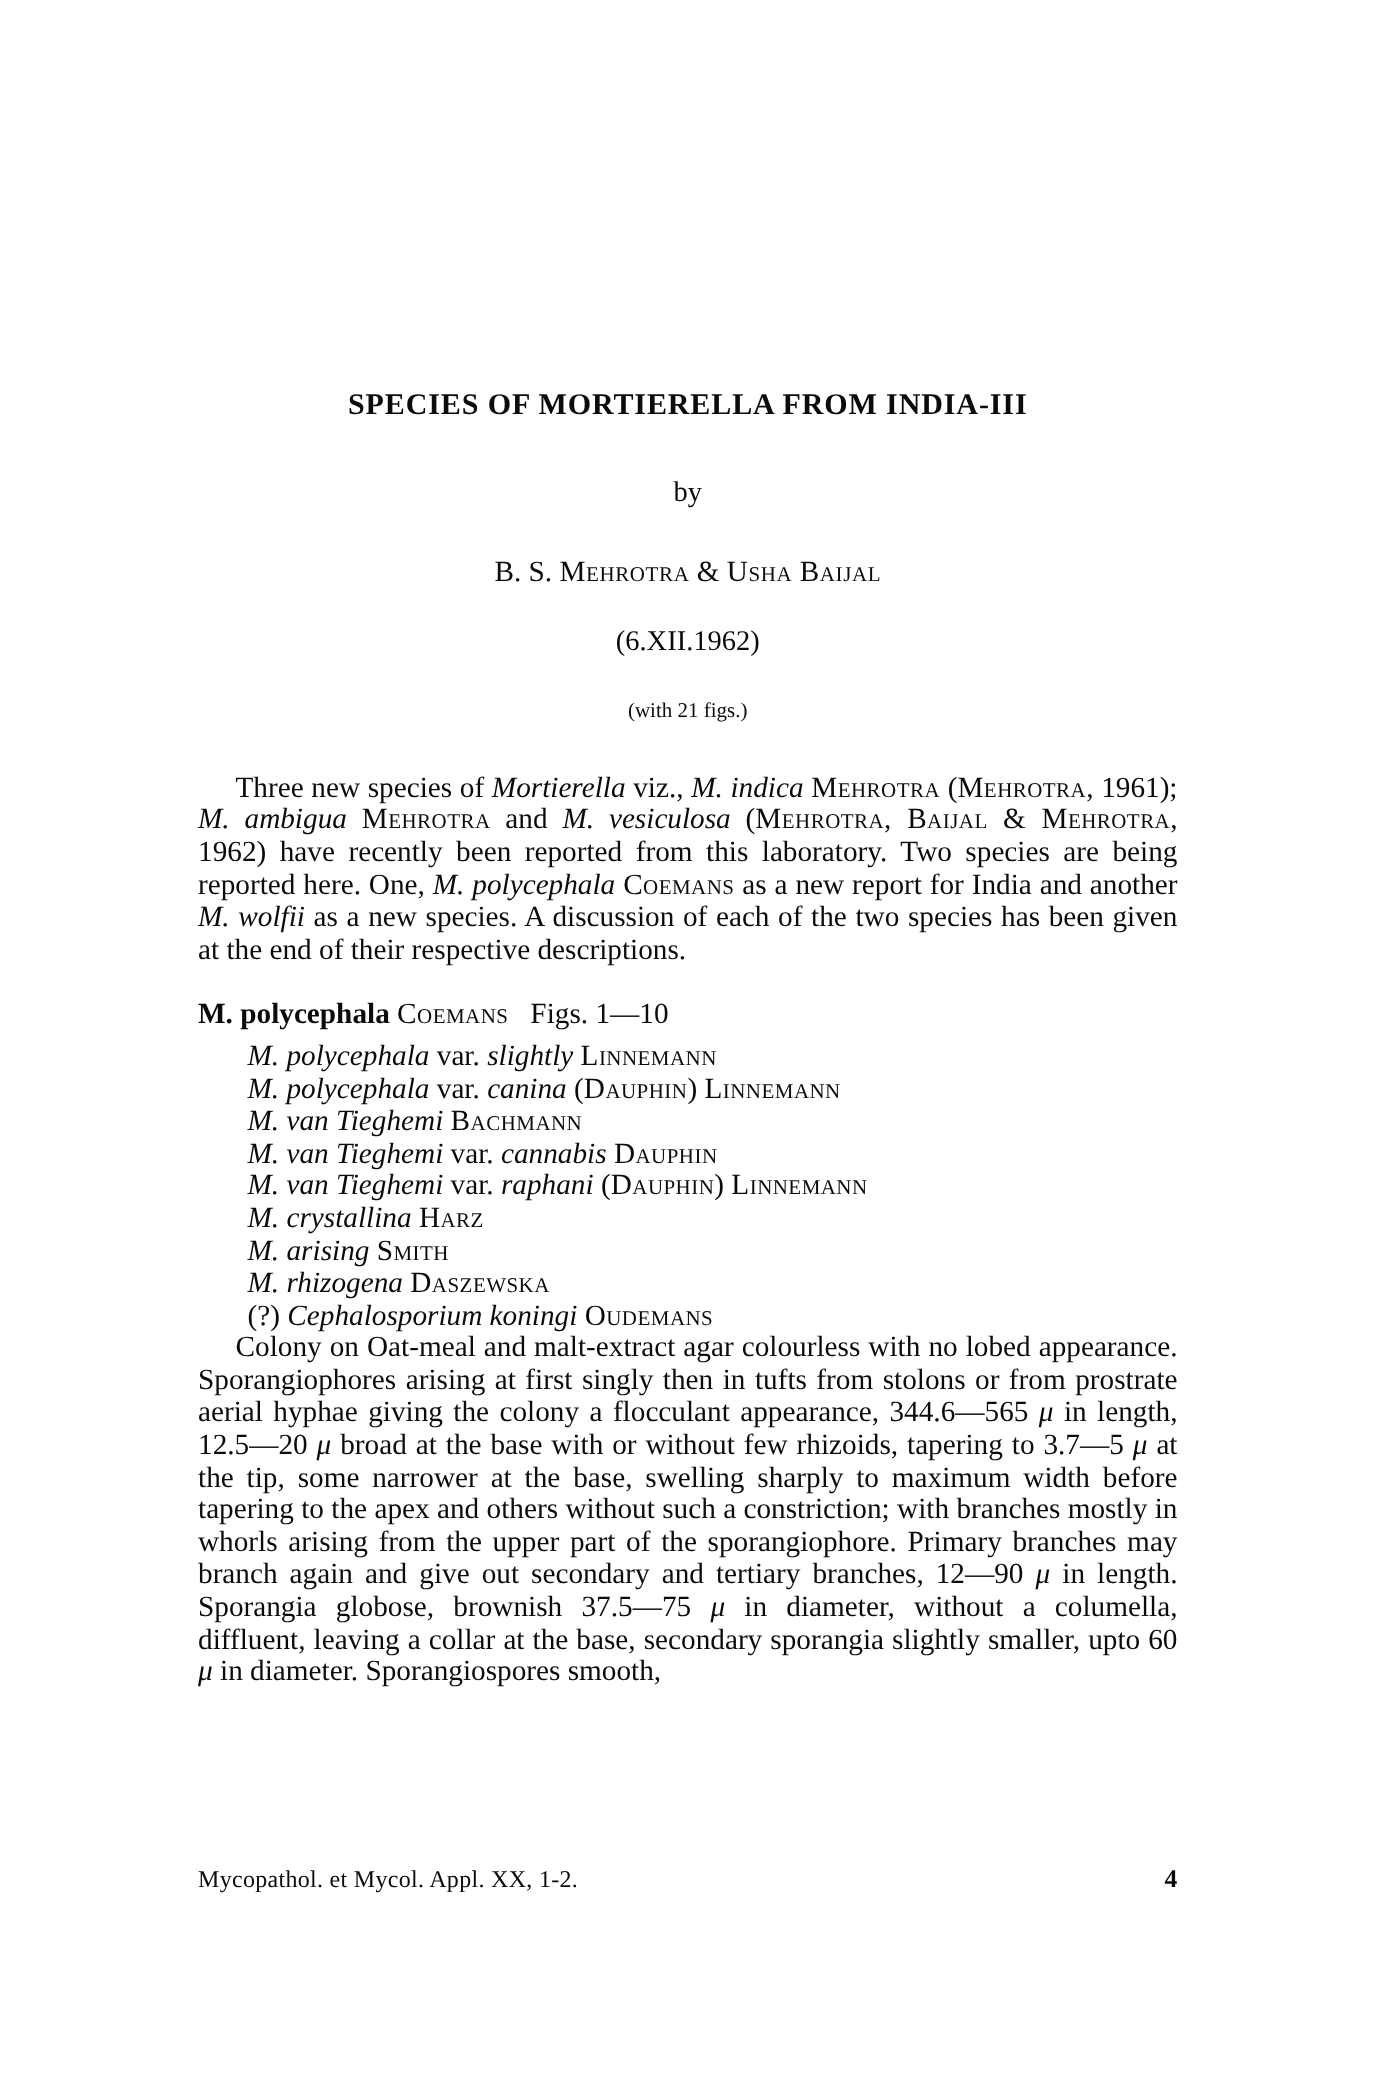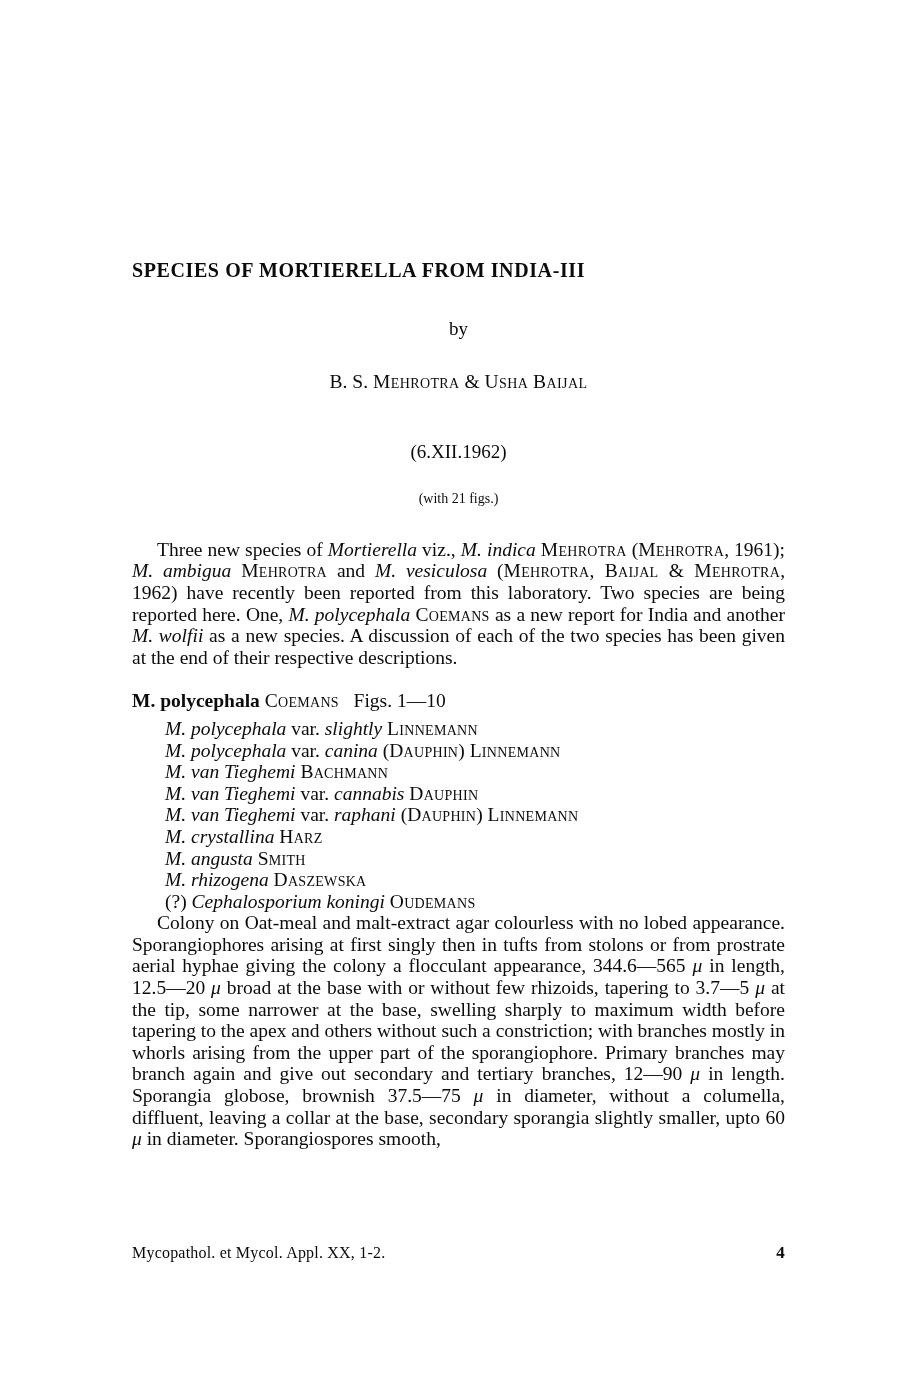--- a/index.html
+++ b/index.html
@@ -20,21 +20,21 @@
     position: absolute;
     left: 132px;
     top: 0;
     width: 653px;
   }
 
   
   .title {
     margin: 0;
     padding-top: 258px;
-    text-align: left;
+    text-align: center;
     font-size: 20px;
     font-weight: bold;
     letter-spacing: 0.6px;
     line-height: 1.2;
   }
   .byline {
     text-align: center;
     font-size: 19px;
     margin-top: 36px;
     line-height: 1.2;
@@ -52,21 +52,21 @@
   .affiliation {
     text-align: center;
     font-size: 19.5px;
     font-style: italic;
     margin-top: 30px;
     line-height: 1.2;
   }
   .date-line {
     text-align: center;
     font-size: 19px;
-    margin-top: 48px;
+    margin-top: 24px;
     line-height: 1.2;
   }
   .figs-line {
     text-align: center;
     font-size: 14px;
     margin-top: 27px;
     line-height: 1.2;
   }
 
   
@@ -165,21 +165,21 @@
 
     <div class="species-heading"><span class="name">M. polycephala</span><span> </span><span class="authority">Coemans</span><span>   </span><span class="figs">Figs. 1—10</span></div>
 
     <ul class="synonyms">
         <li><span class="it">M. polycephala</span><span> var. </span><span class="it">slightly</span><span> </span><span class="sc">Linnemann</span></li>
         <li><span class="it">M. polycephala</span><span> var. </span><span class="it">canina</span><span> (</span><span class="sc">Dauphin</span><span>) </span><span class="sc">Linnemann</span></li>
         <li><span class="it">M. van Tieghemi</span><span> </span><span class="sc">Bachmann</span></li>
         <li><span class="it">M. van Tieghemi</span><span> var. </span><span class="it">cannabis</span><span> </span><span class="sc">Dauphin</span></li>
         <li><span class="it">M. van Tieghemi</span><span> var. </span><span class="it">raphani</span><span> (</span><span class="sc">Dauphin</span><span>) </span><span class="sc">Linnemann</span></li>
         <li><span class="it">M. crystallina</span><span> </span><span class="sc">Harz</span></li>
-        <li><span class="it">M. angusta</span><span> </span><span class="sc">Smith</span></li>
+        <li><span class="it">M. arising</span><span> </span><span class="sc">Smith</span></li>
         <li><span class="it">M. rhizogena</span><span> </span><span class="sc">Daszewska</span></li>
         <li><span>(?) </span><span class="it">Cephalosporium koningi</span><span> </span><span class="sc">Oudemans</span></li>
       </ul>
 
     <p class="para desc"><span>Colony on Oat-meal and malt-extract agar colourless with no lobed appearance. Sporangiophores arising at first singly then in tufts from stolons or from prostrate aerial hyphae giving the colony a flocculant appearance, 344.6—565 </span><span class="it">μ</span><span> in length, 12.5—20 </span><span class="it">μ</span><span> broad at the base with or without few rhizoids, tapering to 3.7—5 </span><span class="it">μ</span><span> at the tip, some narrower at the base, swelling sharply to maximum width before tapering to the apex and others without such a constriction; with branches mostly in whorls arising from the upper part of the sporangiophore. Primary branches may branch again and give out secondary and tertiary branches, 12—90 </span><span class="it">μ</span><span> in length. Sporangia globose, brownish 37.5—75 </span><span class="it">μ</span><span> in diameter, without a columella, diffluent, leaving a collar at the base, secondary sporangia slightly smaller, upto 60 </span><span class="it">μ</span><span> in diameter. Sporangiospores smooth,</span></p>
 
   </div>
 
   <div class="footer">
     <span>Mycopathol. et Mycol. Appl. XX, 1-2.</span>

